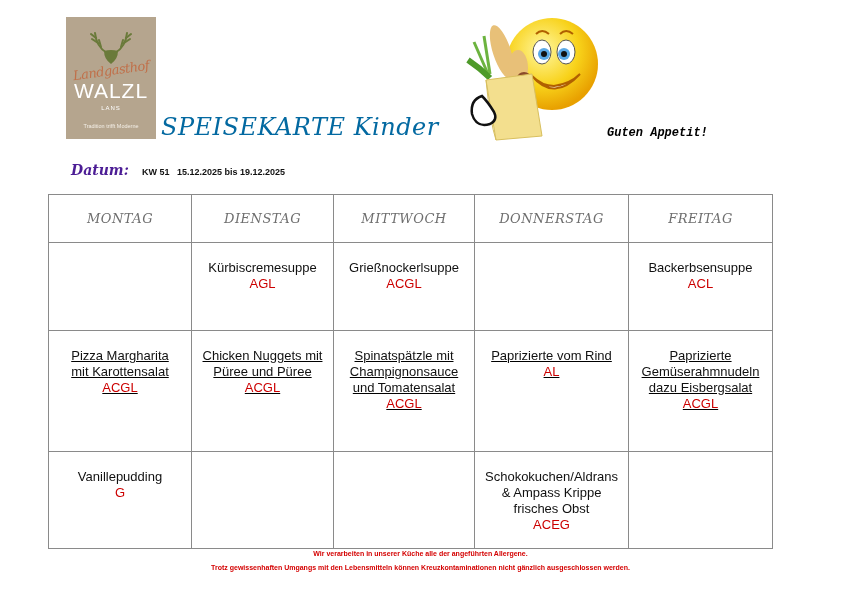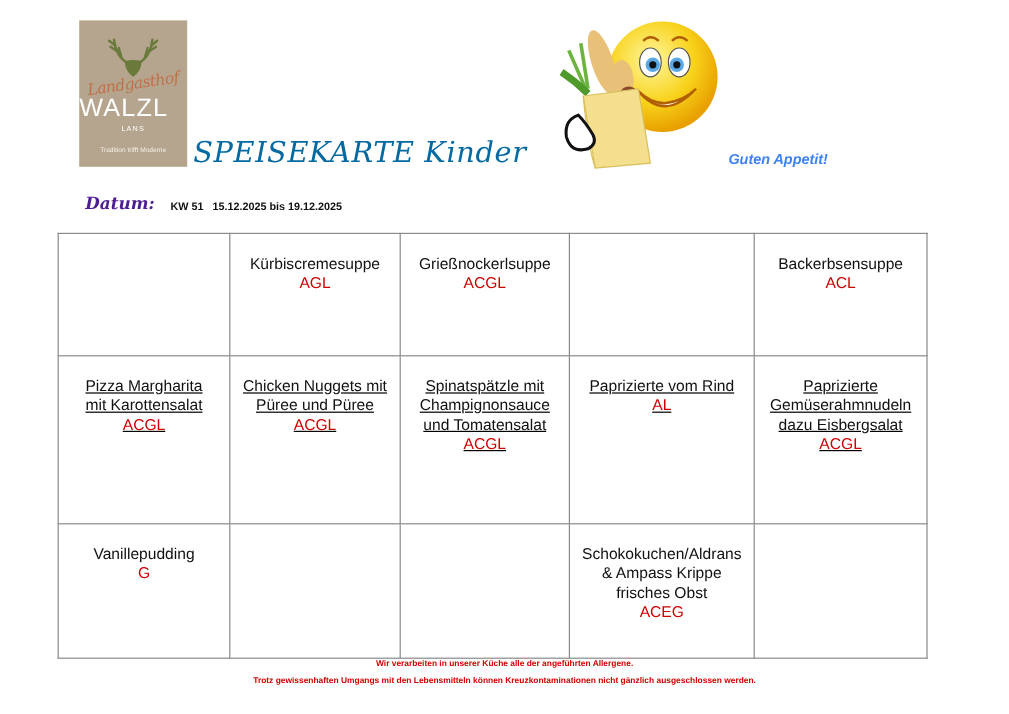--- a/index.html
+++ b/index.html
@@ -11,41 +11,41 @@
     position: absolute; left: 66px; top: 17px; width: 90px; height: 122px;
     background: #b5a58e;
   }
   .logo .antler { position: absolute; left: 24px; top: 12px; width: 42px; height: 36px; }
   .logo .script {
     position: absolute; left: -8px; top: 46px; width: 106px; text-align: center;
     font-family: "DejaVu Serif", serif; font-style: italic; color: #c0704a; font-size: 13px;
     transform: rotate(-8deg); letter-spacing: -0.5px;
   }
   .logo .name {
-    position: absolute; left: 0; top: 62px; width: 90px; text-align: left;
+    position: absolute; left: 0; top: 62px; width: 90px; text-align: center;
     color: #ffffff; font-size: 21px; letter-spacing: 1px;
     font-family: "Liberation Sans", sans-serif;
   }
   .logo .town {
     position: absolute; left: 0; top: 88px; width: 90px; text-align: center;
     color: #ffffff; font-size: 6px; letter-spacing: 1px;
   }
   .logo .tag {
     position: absolute; left: 0; top: 106px; width: 90px; text-align: center;
     color: #f4efe7; font-size: 5.5px;
   }
   .title {
     position: absolute; left: 161px; top: 113px;
     font-family: "DejaVu Serif", serif; font-style: italic; color: #0369a1;
     font-size: 24px; letter-spacing: 0.5px; white-space: nowrap;
   }
   .smiley { position: absolute; left: 460px; top: 12px; width: 140px; height: 130px; }
   .appetit {
     position: absolute; left: 607px; top: 126px;
-    font-family: Liberation Sans, sans-serif; font-style: italic; color: #3b82f6;
+    font-family: Liberation Mono, monospace; font-style: italic; color: #000000;
     font-size: 12px; font-weight: bold; white-space: nowrap;
   }
   .datum-label {
     position: absolute; left: 71px; top: 162px;
     font-family: "DejaVu Serif", serif; font-style: italic; color: #4c1d95;
     font-size: 14px; font-weight: bold;
   }
   .datum-value {
     position: absolute; left: 142px; top: 167px;
     font-size: 9px; font-weight: bold; color: #111; white-space: pre;
@@ -137,20 +137,27 @@
 
 <table class="menu">
   <colgroup>
     <col style="width:143px">
       <col style="width:142px">
       <col style="width:141px">
       <col style="width:154px">
       <col style="width:144px">
   </colgroup>
   <tbody>
+      <tr>
+    <th>MONTAG</th>
+    <th>DIENSTAG</th>
+    <th>MITTWOCH</th>
+    <th>DONNERSTAG</th>
+    <th>FREITAG</th>
+  </tr>
   <tr class="r1">
     <td>
           <div class="cell">
             <span class="dish"></span>
             <span class="allergen"></span>
           </div>
         </td>
     <td>
           <div class="cell">
             <span class="dish">Kürbiscremesuppe</span>

